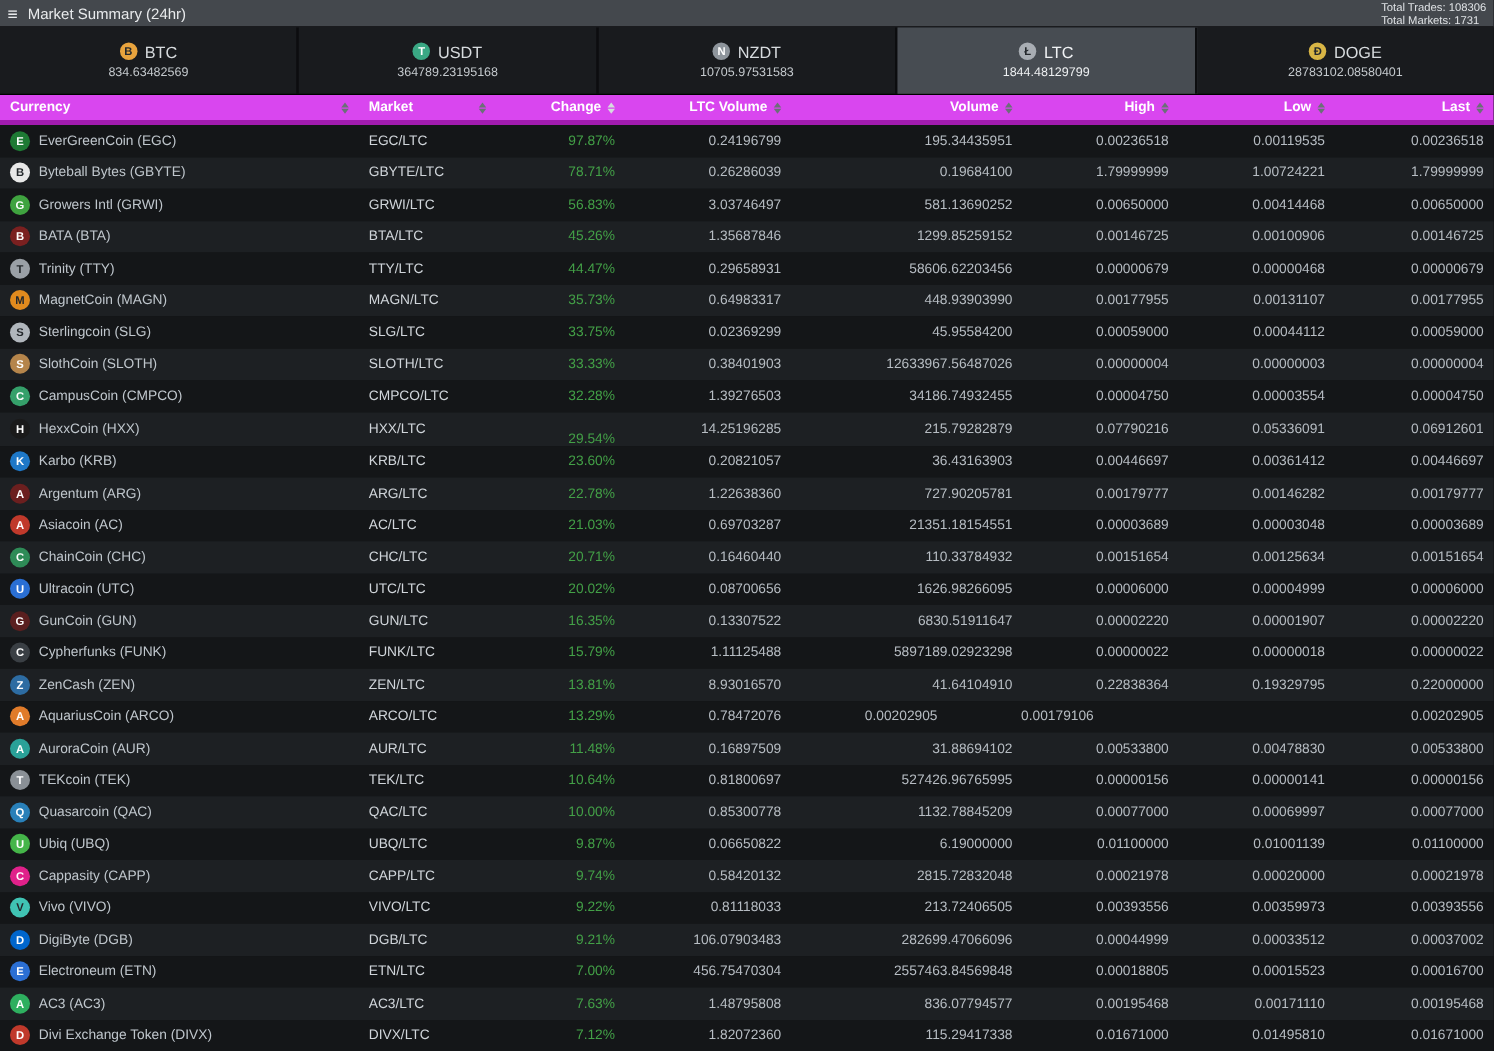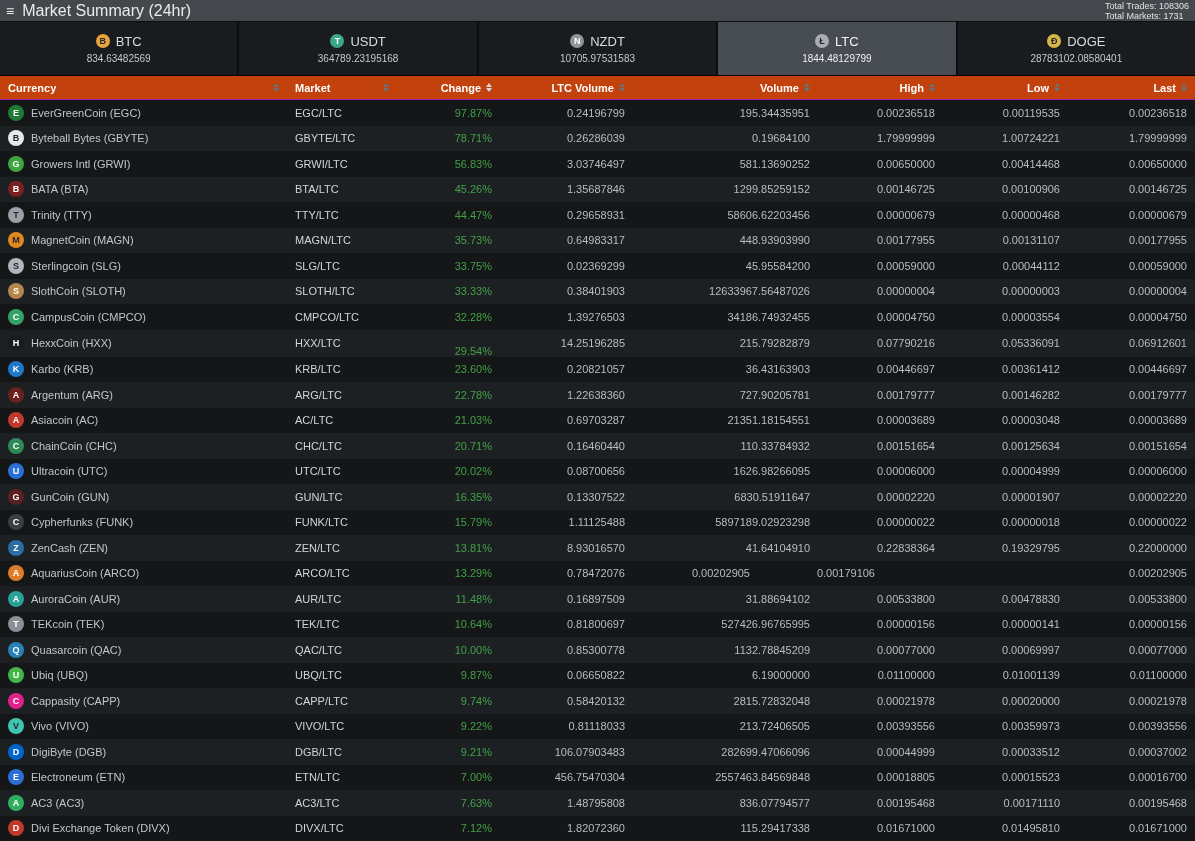--- a/index.html
+++ b/index.html
@@ -10,21 +10,21 @@
     overflow:hidden;
     color:#b7bdc3;
   }
 
   
   .topbar {
     height:22px; background:#44484d; display:flex; align-items:center;
     padding:0 6px; color:#e8eaec; border-bottom:1px solid #0c0d0f;
   }
   .hamburger { font-size:14px; margin-right:8px; cursor:pointer; line-height:1; }
-  .title { font-size:16px; }
+  .title { font-size:12px; }
   .totals { margin-left:auto; text-align:left; font-size:9px; line-height:10px; color:#dfe2e5; }
 
   
   .tabs { height:54px; display:flex; background:#191b1e; border-bottom:1px solid #000; }
   .tab {
     flex:1; display:flex; flex-direction:column; align-items:center; justify-content:center;
     gap:4px; border-right:2px solid #0c0d0f; cursor:pointer;
   }
   .tab:last-child { border-right:none; }
   .tab.active { background:#474c52; }
@@ -32,22 +32,22 @@
   .tab.active .tab-top { color:#f0f2f4; }
   .tab-icon {
     width:14px; height:14px; border-radius:50%; display:flex; align-items:center;
     justify-content:center; font-size:9px; font-weight:bold; flex:0 0 14px;
   }
   .tab-value { font-size:10px; color:#c4c9cd; }
   .tab.active .tab-value { color:#eef0f2;text-align:center; }
 
   
   .thead {
-    height:24px; display:flex; background:#c2410c; color:#ffffff;
-    font-size:11px; font-weight:bold; align-items:center; border-bottom:1px solid #a21caf;
+    height:24px; display:flex; background:#d946ef; color:#ffffff;
+    font-size:11px; font-weight:bold; align-items:center; border-bottom:4px solid #a21caf;
   }
   .hcell { display:flex; align-items:center; padding:0 8px; height:100%; cursor:pointer; }
   .hcell.left { justify-content:space-between; }
   .hcell.right { justify-content:flex-end; }
   .sort { display:inline-flex; flex-direction:column; gap:1px; margin-left:5px; }
   .sort i { display:block; width:0; height:0; border-left:3px solid transparent; border-right:3px solid transparent; }
   .sort i.up   { border-bottom:4px solid #6a7077; }
   .sort i.down { border-top:4px solid #6a7077; }
   .hcell.sorted .sort i.up   { border-bottom-color:#d6dade; }
   .hcell.sorted .sort i.down { border-top-color:#d6dade; }

